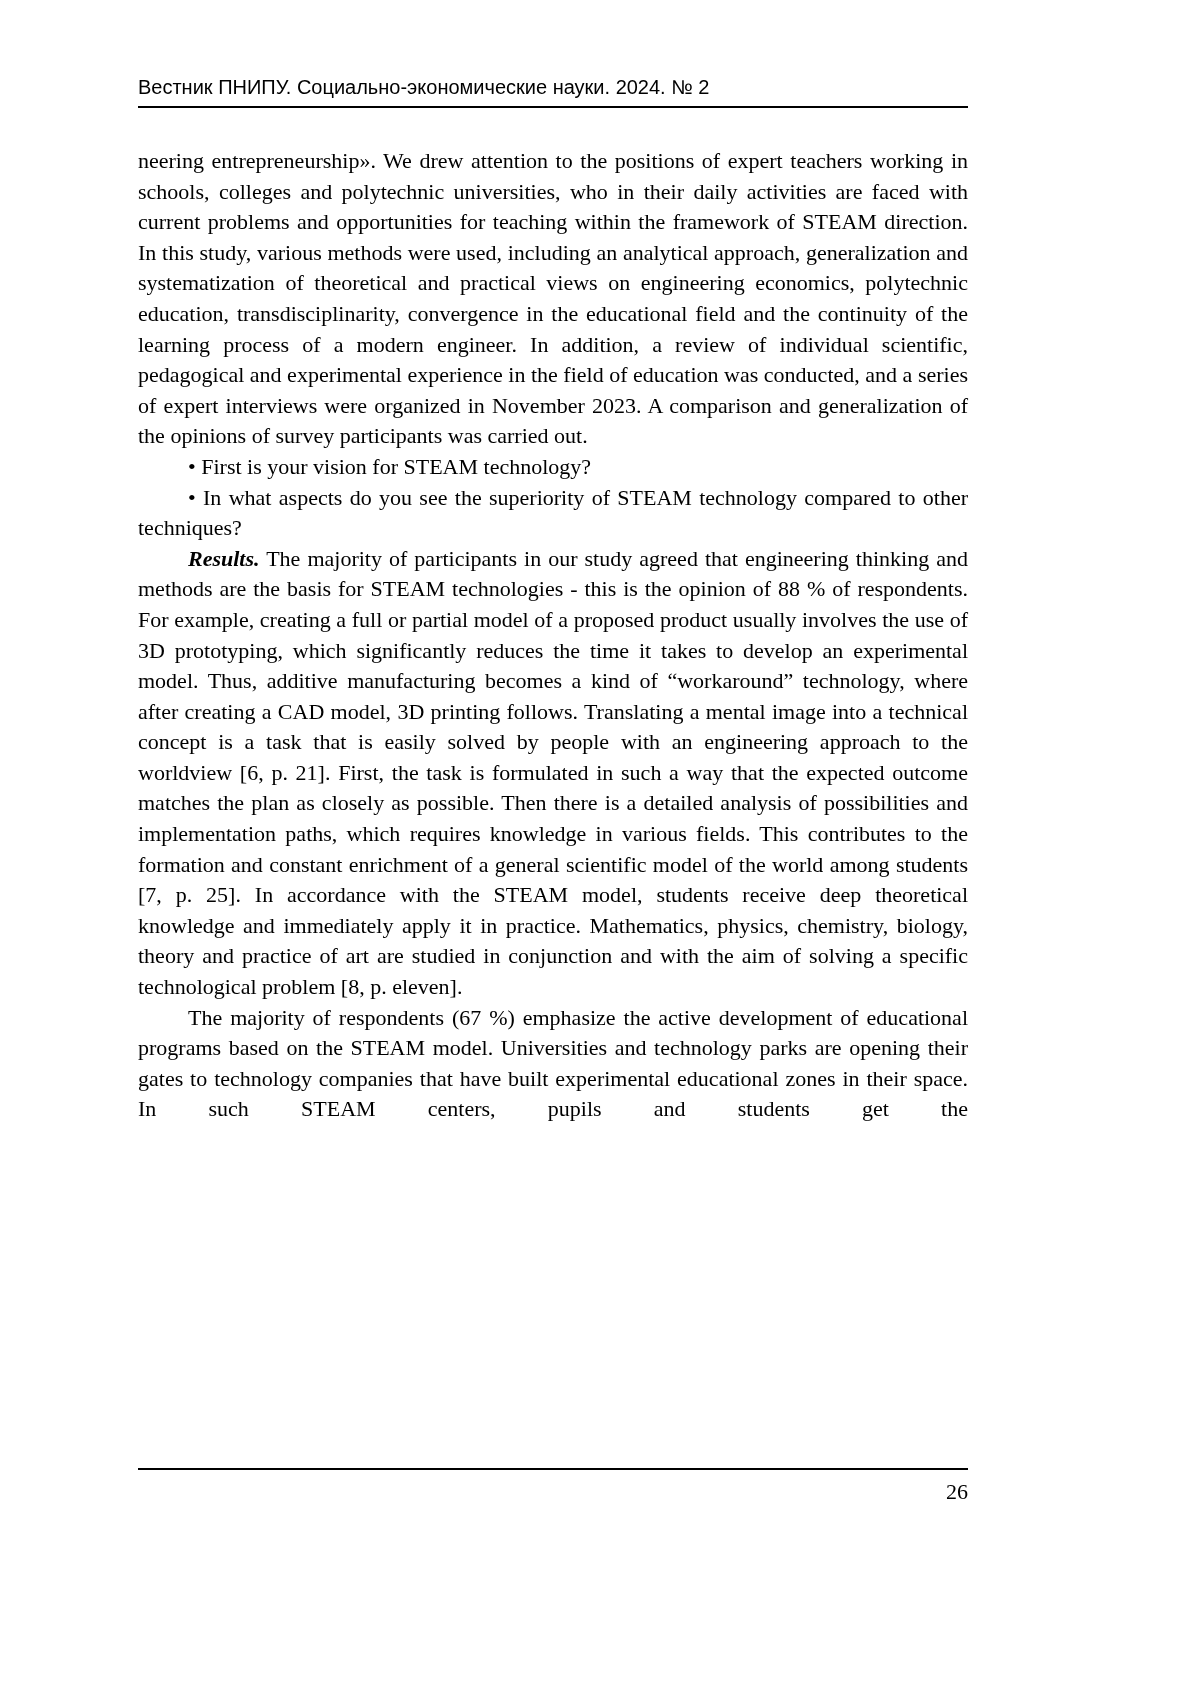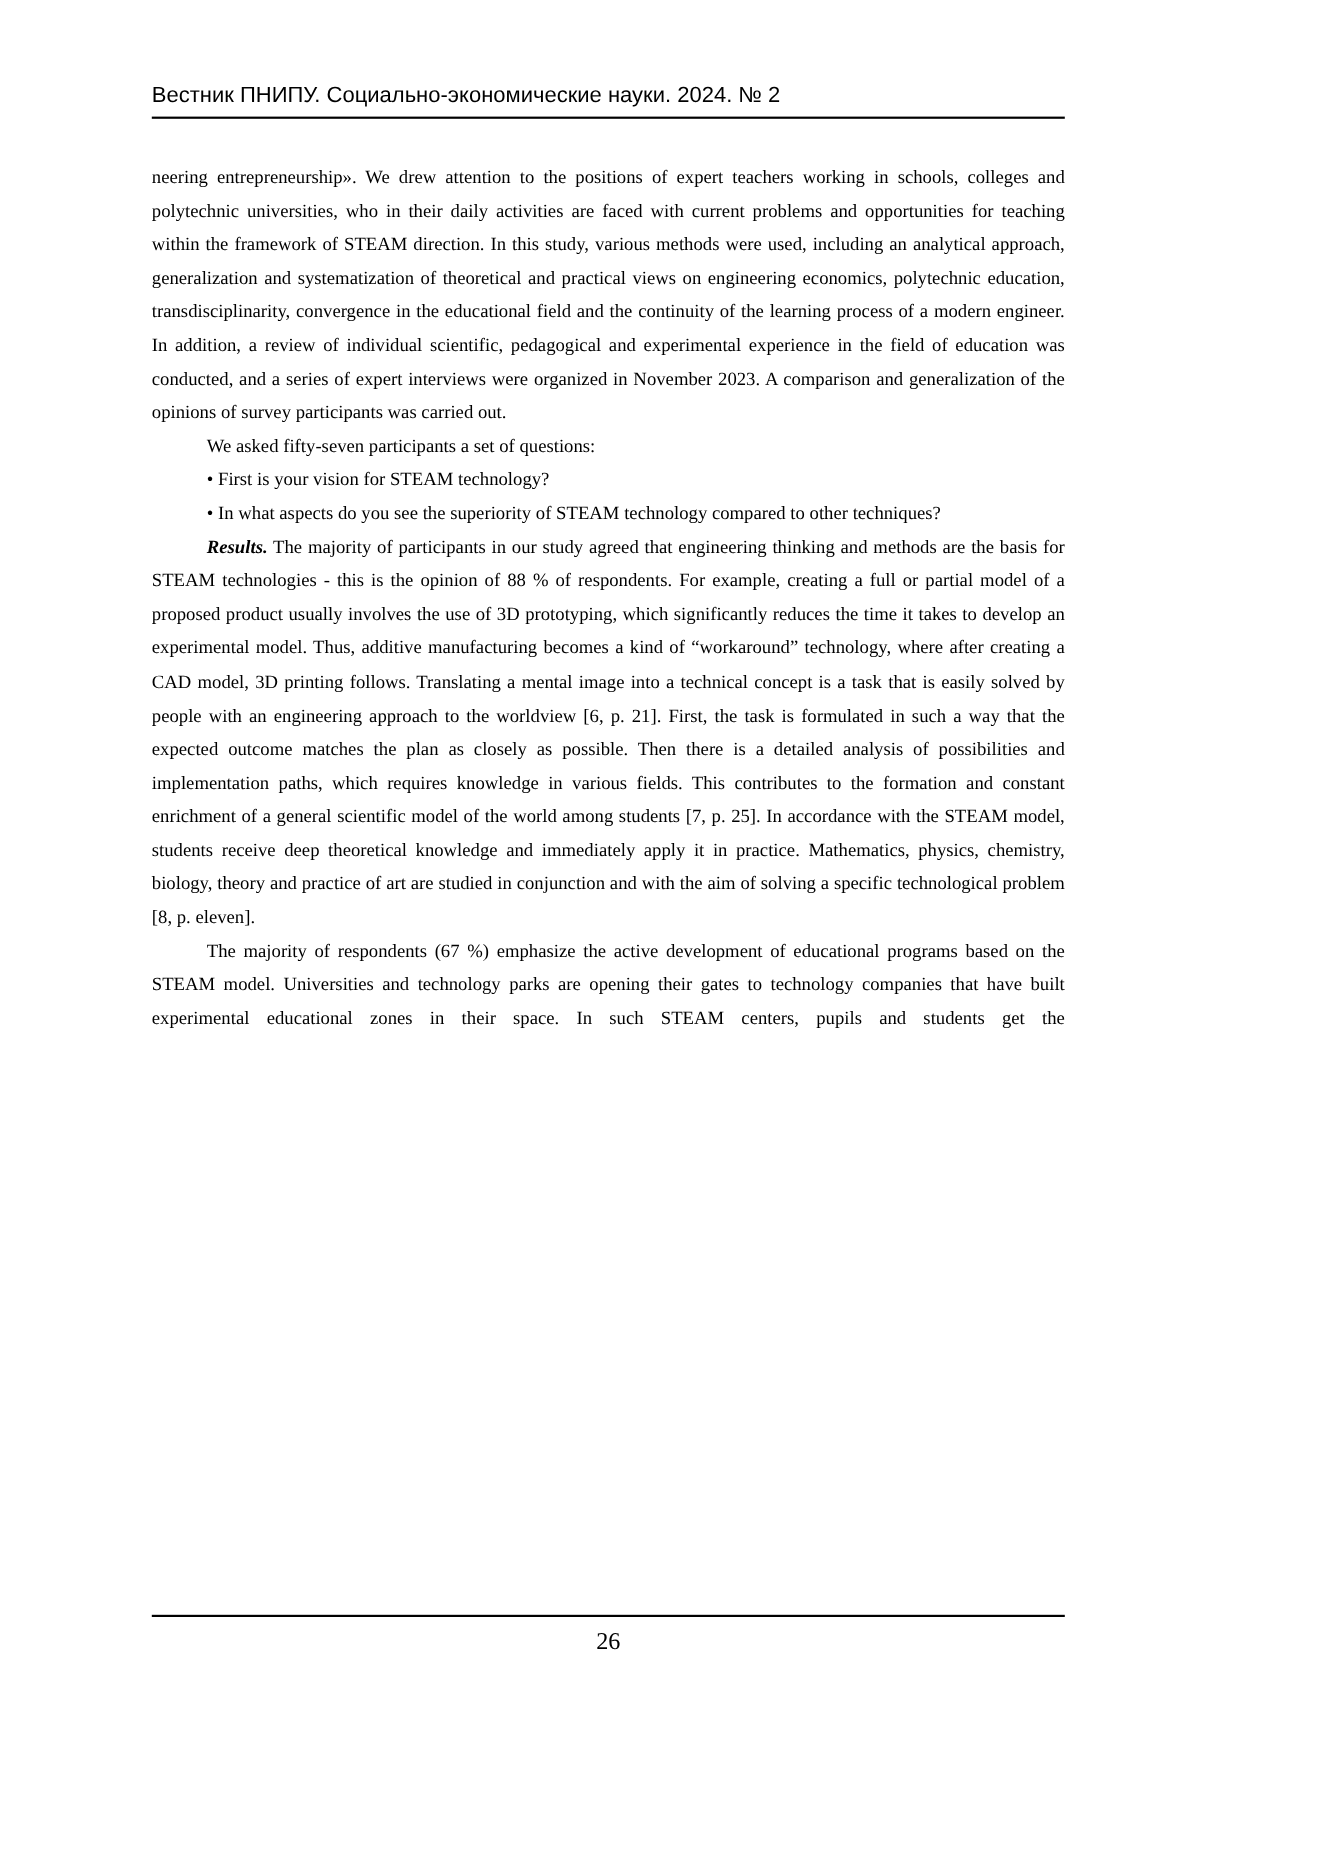--- a/index.html
+++ b/index.html
@@ -21,21 +21,21 @@
   }
   .running-header {
     font-family: "Liberation Sans", sans-serif;
     font-size: 20px;
     line-height: 24px;
     padding-bottom: 7px;
     border-bottom: 2px solid #000000;
   }
   .body-text {
     margin-top: 38px;
-    font-size: 17px;
+    font-size: 22px;
     line-height: 30.6px;
     text-align: justify;
     font-family: Liberation Serif, serif;
   }
   .body-text p {
     margin: 0;
     padding: 0;
   }
   .indent {
     text-indent: 50px;
@@ -54,37 +54,36 @@
     top: 1468px;
   }
   .footer-rule {
     border-top: 2px solid #000000;
     height: 0;
   }
   .page-number {
     font-family: "Liberation Serif", serif;
     font-size: 22px;
     margin-top: 9px;
-    text-align: center;
+    text-align: right;
   }
 </style>
 </head>
 <body>
 
 <div class="page">
 
   <div class="running-header">
     <span>Вестник ПНИПУ. Социально-экономические науки. 2024. № 2</span>
   </div>
 
   <div class="body-text">
 
     <p>neering entrepreneurship». We drew attention to the positions of expert teachers working in schools, colleges and polytechnic universities, who in their daily activities are faced with current problems and opportunities for teaching within the framework of STEAM direction. In this study, various methods were used, including an analytical approach, generalization and systematization of theoretical and practical views on engineering economics, polytechnic education, transdisciplinarity, convergence in the educational field and the continuity of the learning process of a modern engineer. In addition, a review of individual scientific, pedagogical and experimental experience in the field of education was conducted, and a series of expert interviews were organized in November 2023. A comparison and generalization of the opinions of survey participants was carried out.</p>
 
-    <p class="indent">We asked fifty-seven participants a set of questions:</p>
 
     <p class="indent">• First is your vision for STEAM technology?</p>
 
 
     <p class="indent">• In what aspects do you see the superiority of STEAM technology compared to other techniques?</p>
 
 
 
     <p class="indent">
       <span class="results-lead">Results.</span><span> The majority of participants in our study agreed that engineering thinking and methods are the basis for STEAM technologies - this is the opinion of 88 % of respondents. For example, creating a full or partial model of a proposed product usually involves the use of 3D prototyping, which significantly reduces the time it takes to develop an experimental model. Thus, additive manufacturing becomes a kind of “workaround” technology, where after creating a CAD model, 3D printing follows. Translating a mental image into a technical concept is a task that is easily solved by people with an engineering approach to the worldview [6, p. 21]. First, the task is formulated in such a way that the expected outcome matches the plan as closely as possible. Then there is a detailed analysis of possibilities and implementation paths, which requires knowledge in various fields. This contributes to the formation and constant enrichment of a general scientific model of the world among students [7, p. 25]. In accordance with the STEAM model, students receive deep theoretical knowledge and immediately apply it in practice. Mathematics, physics, chemistry, biology, theory and practice of art are studied in conjunction and with the aim of solving a specific technological problem [8, p. eleven].</span>

